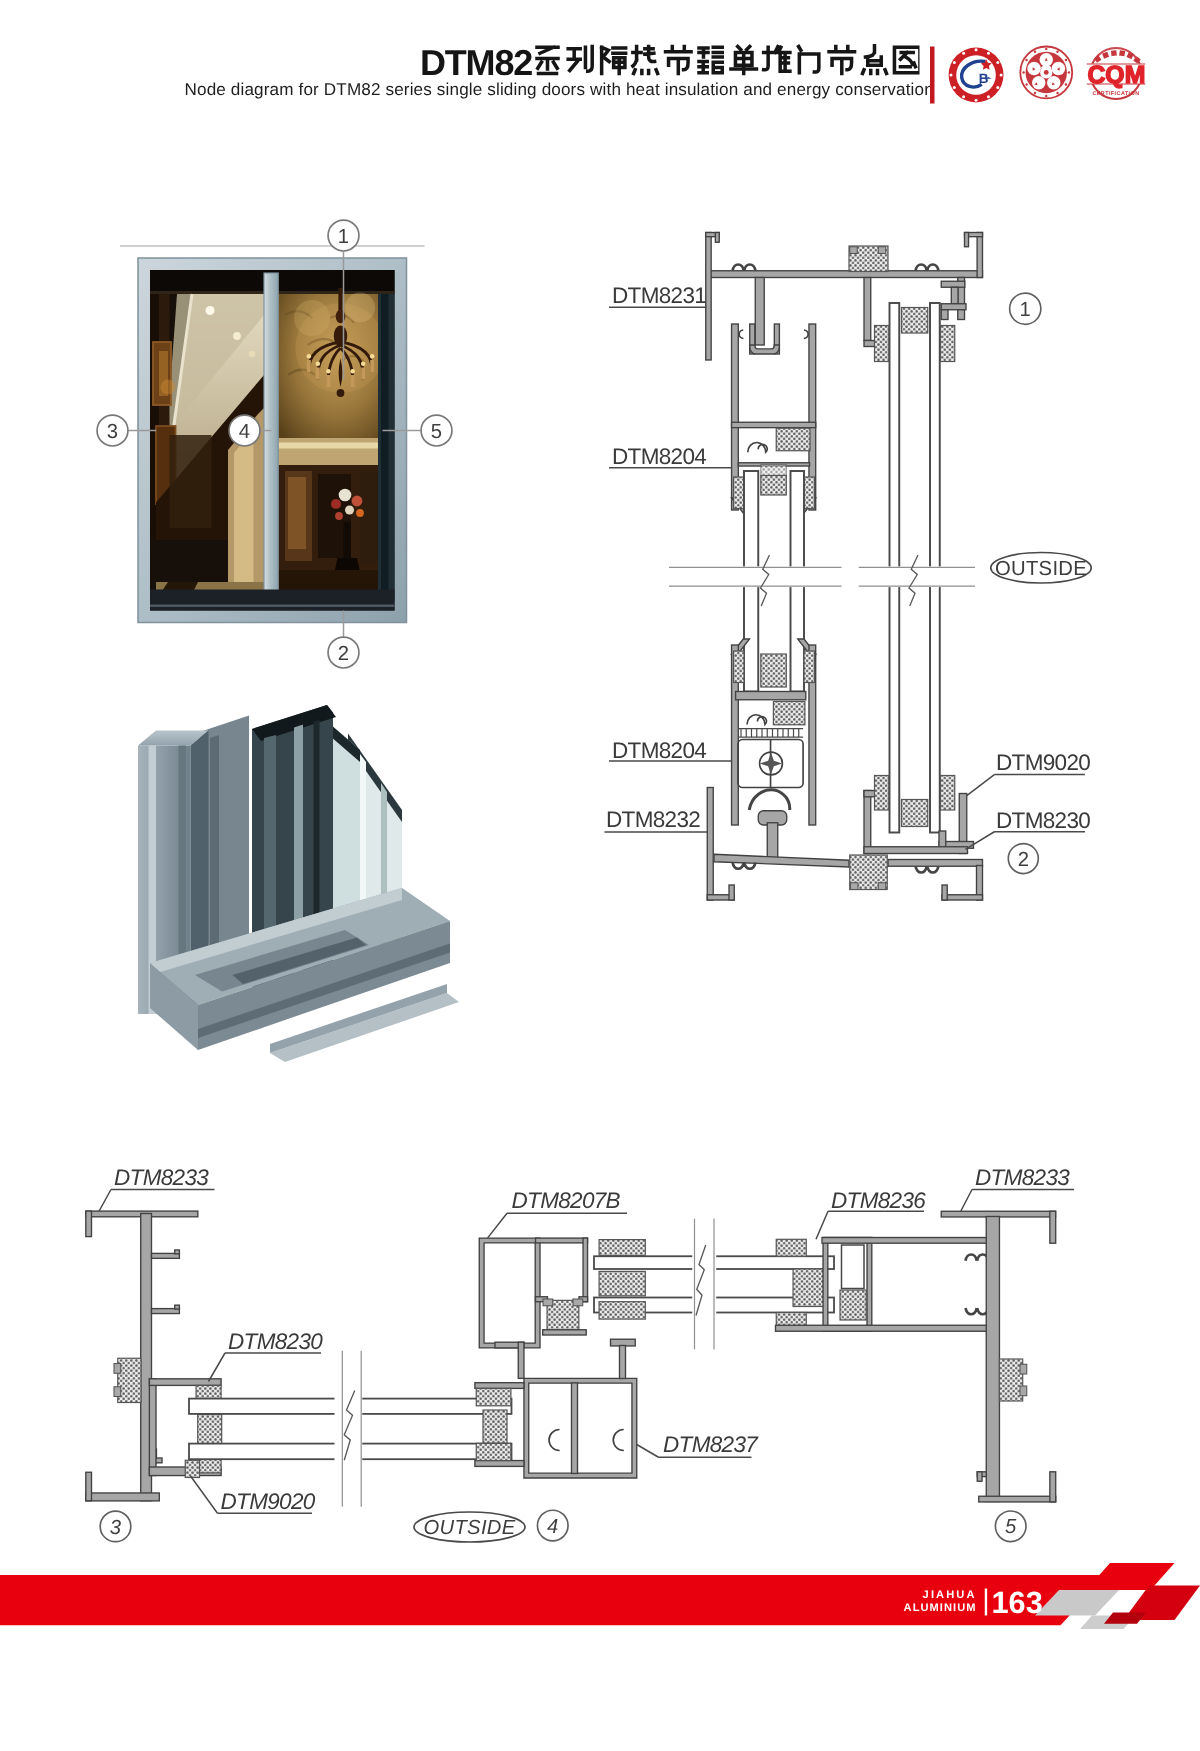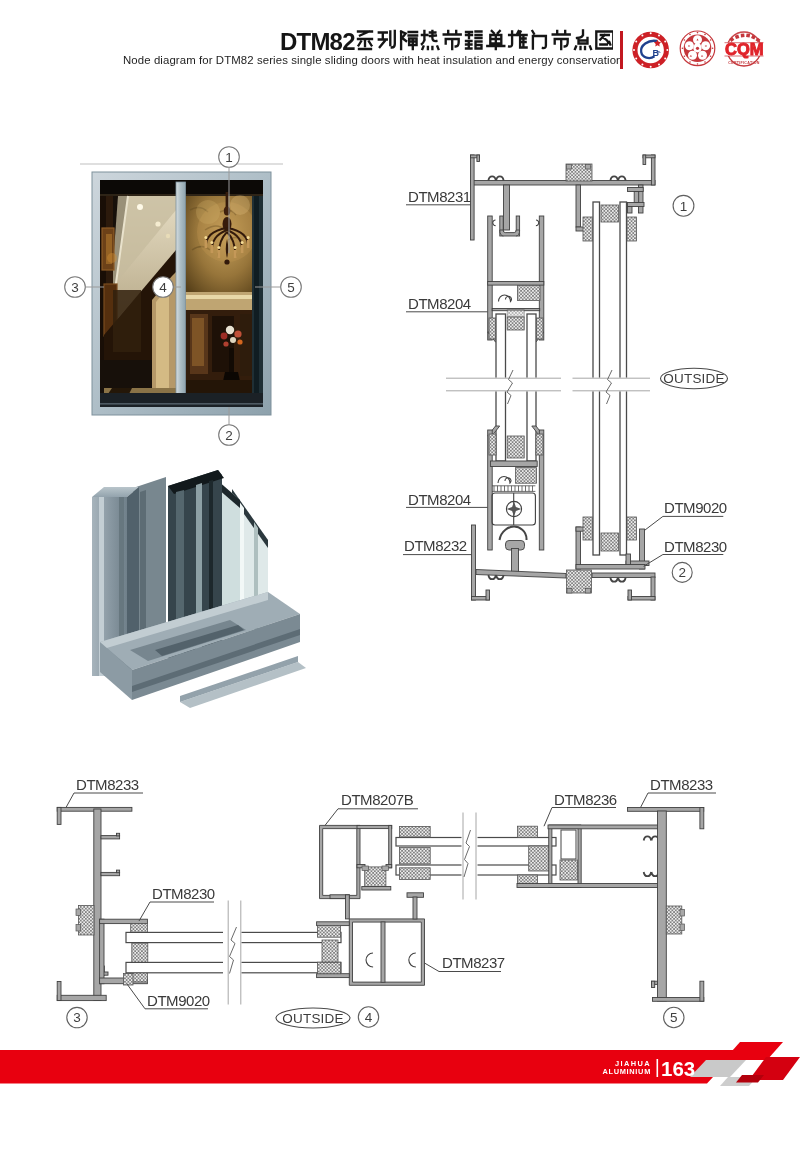--- a/index.html
+++ b/index.html
@@ -473,21 +473,21 @@
 <ellipse cx="694" cy="394.5" rx="33.5" ry="10.2" fill="#fff" stroke="#4a4a4a" stroke-width="1.1"></ellipse>
 <text x="694" y="399.4" font-size="13.5" fill="#3d3d3d" text-anchor="middle" letter-spacing="0.2">OUTSIDE</text>
 
 <circle cx="683.5" cy="221.8" r="10.4" fill="#fff" stroke="#606060" stroke-width="1.1"></circle>
 <text x="683.5" y="226.6" font-size="13.5" fill="#3f3f3f" text-anchor="middle">1</text>
 <circle cx="682.2" cy="588.4" r="10" fill="#fff" stroke="#606060" stroke-width="1.1"></circle>
 <text x="682.2" y="593.2" font-size="13.5" fill="#3f3f3f" text-anchor="middle">2</text>
 </svg>
 </div>
 
-<div class="abs" id="bsec" style="left:40px;top:770px;">
+<div class="abs" id="bsec" style="left:40px;top:770px;font-style:italic;">
 <svg width="700" height="262" viewBox="40 770 700 262">
 <defs>
 <pattern id="stb" width="3.4" height="3.4" patternUnits="userSpaceOnUse">
 <rect width="3.4" height="3.4" fill="#ececec"></rect>
 <circle cx="0.85" cy="0.85" r="0.85" fill="#5d5d5d"></circle>
 <circle cx="2.55" cy="2.55" r="0.85" fill="#5d5d5d"></circle>
 </pattern>
 </defs>
 <style>
 .w2{fill:#a6a6a6;stroke:#414141;stroke-width:0.9;}

